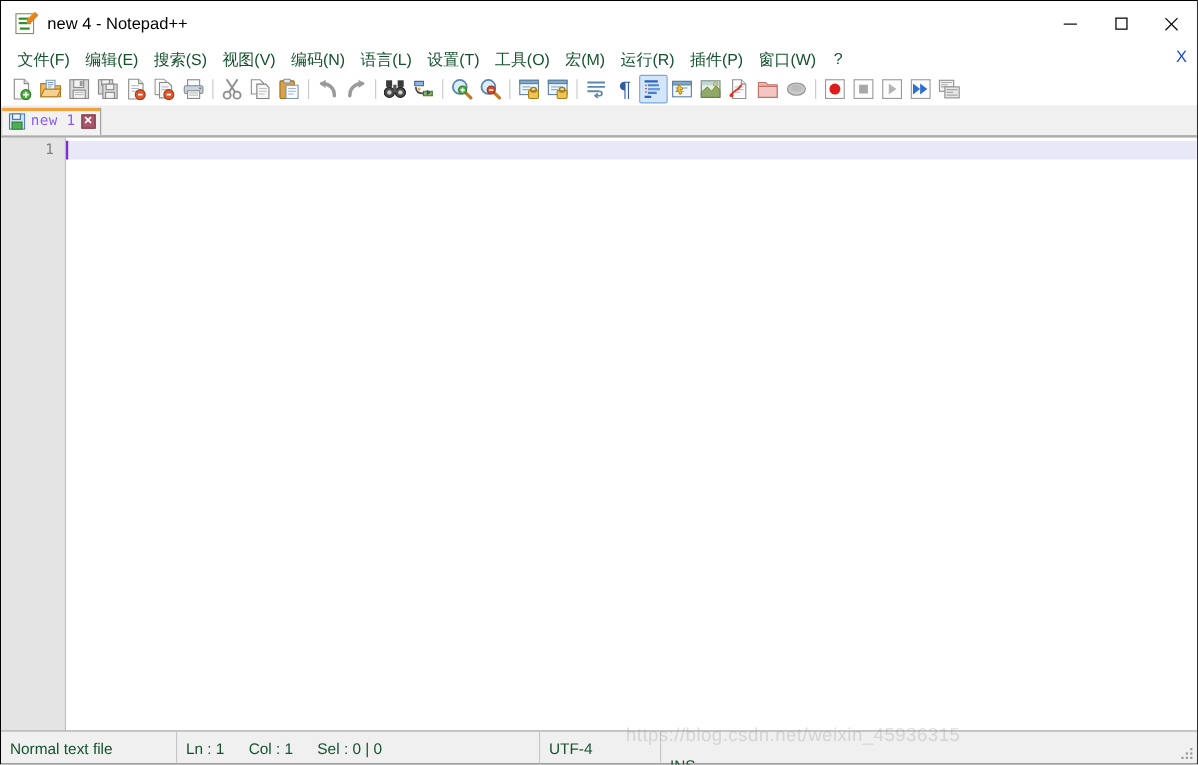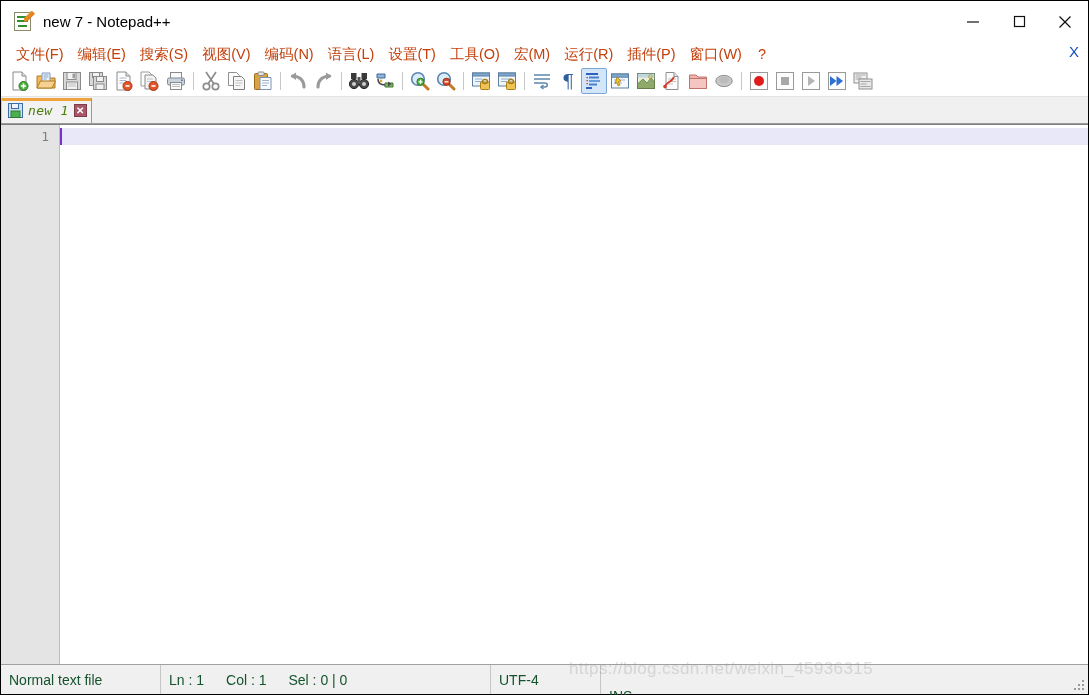--- a/index.html
+++ b/index.html
@@ -28,21 +28,21 @@
   .title-text{font-size:15px;color:#000;font-family:"Liberation Sans",sans-serif;}
   .win-controls{margin-left:auto;display:flex;height:41px;}
   .win-btn{width:46px;height:41px;display:flex;align-items:center;justify-content:center;
            font-size:15px;color:#111;line-height:1;user-select:none;}
   .win-btn.close-btn{font-size:17px;}
   .win-btn svg{display:block;}
 
   
   .menubar{height:24px;flex:0 0 24px;display:flex;align-items:center;background:#ffffff;
            padding-left:8px;position:relative;}
-  .menu-item{padding:2px 7px;font-size:14.5px;color:#c2410c;white-space:nowrap;
+  .menu-item{padding:2px 7px;font-size:14.5px;color:#14532d;white-space:nowrap;
       font-family:"Liberation Sans","DejaVu Sans",sans-serif;}
   .menu-item.qmark{padding:2px 9px;}
   .menu-close-x{position:absolute;right:9px;top:1px;color:#1a4fc4;font-size:15px;
       font-family:"Liberation Sans",sans-serif;}
 
   
   .toolbar{height:30px;flex:0 0 30px;display:flex;align-items:center;background:#ffffff;
            padding-left:6px;border-bottom:1px solid #e4e4e4;}
   .tb{width:26px;height:26px;position:relative;display:inline-block;flex:0 0 26px;}
   .tb.active{background:#d3e5f8;border:1px solid #7ba7d7;box-sizing:border-box;border-radius:2px;}
@@ -52,22 +52,22 @@
 
   
   .tabbar{height:26px;flex:0 0 26px;background:#f0f0f0;display:flex;align-items:flex-end;
           border-bottom:1px solid #9a9a9a;position:relative;}
   .tab{height:25px;display:flex;align-items:center;background:#f2f2f2;
        border-right:1px solid #9a9a9a;border-left:1px solid #cfcfcf;
        padding:0 4px 0 6px;position:relative;box-sizing:border-box;}
   .tab.active{background:#f2f2f2;}
   .tab .accent{position:absolute;left:0;right:0;top:0;height:3px;background:#f0a23c;}
   .tab-ico{width:15px;height:15px;margin-right:5px;position:relative;flex:0 0 15px;}
-  .tab-label{font-family:"DejaVu Sans Mono","Liberation Mono",monospace;font-size:13px;color:#4d7c0f;
-     letter-spacing:0.3px;font-style:italic;}
+  .tab-label{font-family:"DejaVu Sans Mono","Liberation Mono",monospace;font-size:13px;color:#8b5cf6;
+     letter-spacing:0.3px;}
   .tab-close{width:13px;height:13px;margin-left:5px;background:#a9566a;border:1px solid #7d3b4c;
      color:#fff;font-size:10px;line-height:11px;text-align:center;box-sizing:border-box;
      font-family:"Liberation Sans",sans-serif;font-weight:bold;}
 
   
   .editor{flex:1 1 auto;display:flex;background:#ffffff;position:relative;overflow:hidden;
           border-top:1px solid #808080;}
   .gutter{width:59px;flex:0 0 59px;background:#e4e4e4;border-right:1px solid #bdbdbd;
           box-sizing:border-box;padding-top:3px;}
   .gutter .ln{font-family:"DejaVu Sans Mono","Liberation Mono",monospace;font-size:13px;color:#808080;
@@ -100,21 +100,21 @@
 
 <div class="app">
 
   <div class="titlebar">
     <div class="title-icon">
       <div class="pad">
           <div class="line3"></div>
         </div>
       <div class="pencil"></div>
     </div>
-    <div class="title-text">new 7 - Notepad++</div>
+    <div class="title-text">new 4 - Notepad++</div>
     <div class="win-controls">
       <div class="win-btn">
         <svg width="14" height="12" viewBox="0 0 14 12">
             <line x1="1" y1="6" x2="13" y2="6" stroke="#111" stroke-width="1.2"></line>
           </svg>
       </div>
       <div class="win-btn">
         <svg width="13" height="13" viewBox="0 0 13 13">
             <rect x="1.5" y="1.5" width="10" height="10" fill="none" stroke="#111" stroke-width="1.2"></rect>
           </svg>

